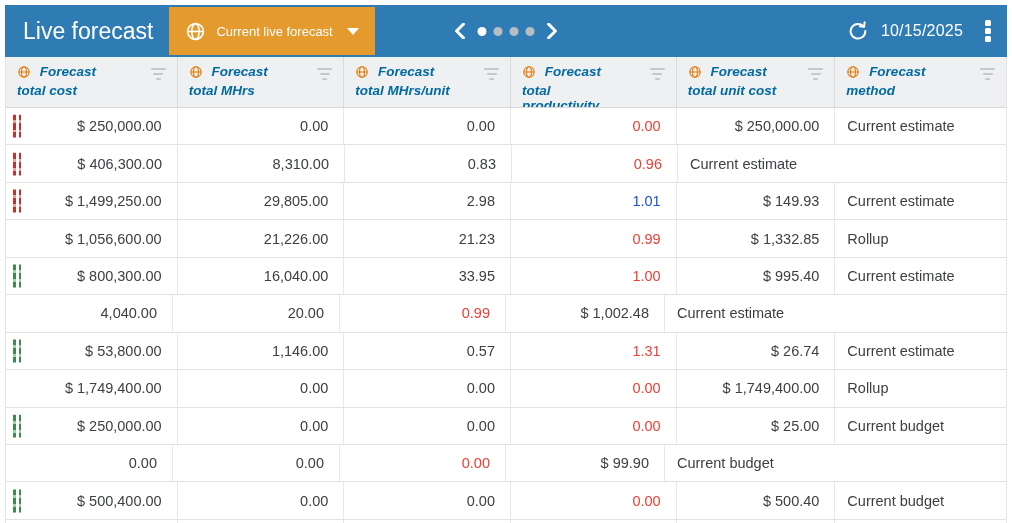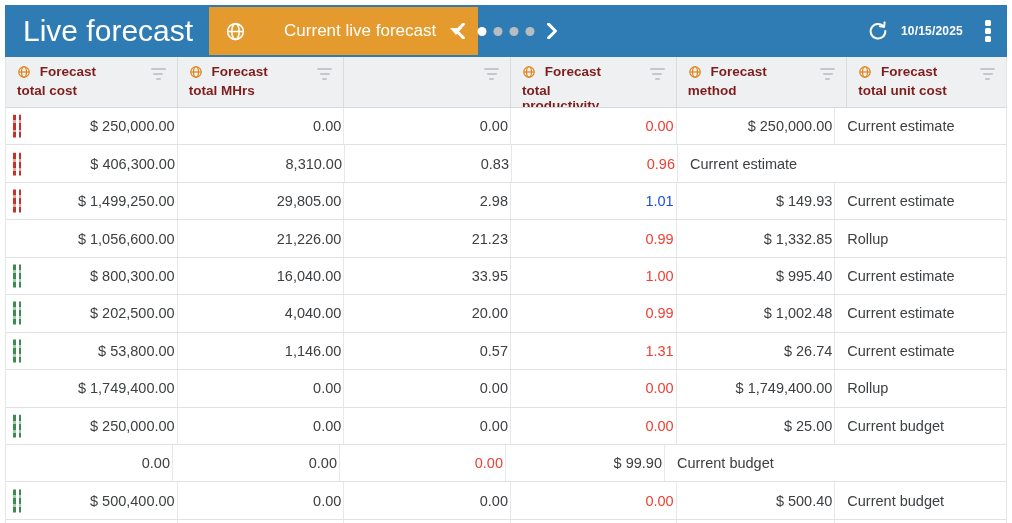--- a/index.html
+++ b/index.html
@@ -2,56 +2,56 @@
 <html><head>
 <meta charset="utf-8">
 <style>
   * { margin:0; padding:0; box-sizing:border-box; }
   html,body { width:1012px; height:523px; background:#ffffff; overflow:hidden;
               font-family:"Liberation Sans","DejaVu Sans",sans-serif; }
   .app { position:absolute; left:5px; top:5px; width:1002px; height:518px; }
 
   
   .topbar { position:relative; height:52px; background:#2f7cb5; display:flex; align-items:center; }
-  .title { color:#ffffff; font-size:30px; margin-left:18px; white-space:nowrap; }
+  .title { color:#ffffff; font-size:23px; margin-left:18px; white-space:nowrap; }
   .forecast-btn { margin-left:16px; height:48px; background:#e49a2d; border:none; cursor:pointer;
                   display:flex; align-items:center; padding:0 16px; gap:10px; }
-  .forecast-btn .btn-label { color:#ffffff; font-size:17px; white-space:nowrap;margin-left:28px; }
+  .forecast-btn .btn-label { color:#ffffff; font-size:13px; white-space:nowrap; }
   .caret-down { width:0; height:0; border-left:6px solid transparent; border-right:6px solid transparent;
                 border-top:7px solid #ffffff; margin-left:4px; }
   .pager { position:absolute; left:50%; top:0; transform:translateX(-50%); height:52px;
            display:flex; align-items:center; gap:9px; }
   .dots { display:flex; gap:7px; align-items:center; }
   .dot { width:9px; height:9px; border-radius:50%; background:#b6bec4; cursor:pointer; }
   .dot.active { background:#ffffff; }
   .chev { background:none; border:none; cursor:pointer; display:flex; align-items:center; padding:2px; }
   .right-group { margin-left:auto; display:flex; align-items:center; gap:12px; padding-right:12px; }
   .refresh-btn { background:none; border:none; cursor:pointer; display:flex; align-items:center; }
-  .date-label { color:#ffffff; font-size:12px; font-weight:bold; letter-spacing:.2px;text-align:right; }
+  .date-label { color:#ffffff; font-size:16px; font-weight:normal; letter-spacing:.2px;text-align:right; }
   .kebab { background:none; border:none; cursor:pointer; display:flex; flex-direction:column; gap:2px;
            padding:3px 4px; margin-left:6px; }
   .kebab span { width:6px; height:6px; background:#ffffff; border-radius:1.5px; display:block; }
 
   
   .table { border-left:1px solid #e3e5e6; border-right:1px solid #e3e5e6; }
   .hrow { display:flex; height:51px; background:#eef0f1; border-bottom:1px solid #d7d9da; }
   .hcell { position:relative; padding:7px 8px 0 11px; border-right:1px solid #d9dbdc; overflow:hidden; }
   .hcell:last-child { border-right:none; }
-  .hlabel { color:#7f1d1d; font-weight:bold; font-size:13.5px; line-height:1.16; max-width:102px; }
+  .hlabel { color:#0369a1; font-weight:bold; font-size:13.5px; line-height:1.16; max-width:102px;font-style:italic; }
   .hlabel .globe { vertical-align:-3px; margin-right:5px; }
   .filter-btn { position:absolute; top:9px; right:9px; background:none; border:none; cursor:pointer;
                 display:flex; flex-direction:column; align-items:center; gap:3px; padding:2px; }
   .filter-btn i { display:block; height:2px; background:#c3c8cc; border-radius:1px; }
   .filter-btn i:nth-child(1){ width:15px; } .filter-btn i:nth-child(2){ width:10px; } .filter-btn i:nth-child(3){ width:5px; }
 
   .row { display:flex; height:37.45px; border-bottom:1px solid #e0e2e4; background:#ffffff; }
   .cell { position:relative; display:flex; align-items:center; border-right:1px solid #e6e8e9;
           font-size:14.5px; color:#3d4043; overflow:hidden; }
   .cell:last-child { border-right:none; }
-  .cell.num { justify-content:flex-end; padding-right:2px; }
+  .cell.num { justify-content:flex-end; padding-right:15px; }
   .cell.txt { justify-content:flex-start; padding-left:12px; }
   .cell.red   { color:#ee4035; }
   .cell.green { color:#1d4ed8; }
   .c0{width:172px;} .c1{width:167px;} .c2{width:167px;} .c3{width:166px;} .c4{width:159px;} .c5{width:171px;}
 
   .indicator { position:absolute; left:7px; top:50%; transform:translateY(-50%);
                width:8px; height:23px; display:flex; gap:3px; }
   .indicator b { display:block; width:2.8px; height:100%;
                  background:repeating-linear-gradient(to bottom, var(--bar) 0 6px, var(--bar-lt) 6px 9px); }
   .indicator.red   { --bar:#c5322c; --bar-lt:#e9a29e; }
@@ -142,20 +142,29 @@
       </span><span>Forecast total MHrs</span>
     </div>
     <button class="filter-btn">
             <i></i>
             <i></i>
             <i></i>
           </button>
   </div>
 
   <div class="hcell c2">
+    <div class="hlabel">
+      <span class="globe">
+        <svg width="14" height="14" viewBox="0 0 24 24" fill="none" stroke="#e08217" stroke-width="2">
+          <circle cx="12" cy="12" r="9"></circle>
+                <ellipse cx="12" cy="12" rx="4.2" ry="9"></ellipse>
+          <line x1="3" y1="12" x2="21" y2="12"></line>
+        </svg>
+      </span><span>Forecast total MHrs/unit</span>
+    </div>
     <button class="filter-btn">
             <i></i>
             <i></i>
             <i></i>
           </button>
   </div>
 
   <div class="hcell c3">
     <div class="hlabel">
       <span class="globe">
@@ -166,46 +175,46 @@
         </svg>
       </span><span>Forecast total productivity</span>
     </div>
     <button class="filter-btn">
             <i></i>
             <i></i>
             <i></i>
           </button>
   </div>
 
+  <div class="hcell c4">
+    <div class="hlabel">
+      <span class="globe">
+        <svg width="14" height="14" viewBox="0 0 24 24" fill="none" stroke="#e08217" stroke-width="2">
+          <circle cx="12" cy="12" r="9"></circle>
+                <ellipse cx="12" cy="12" rx="4.2" ry="9"></ellipse>
+          <line x1="3" y1="12" x2="21" y2="12"></line>
+        </svg>
+      </span><span>Forecast total unit cost</span>
+    </div>
+    <button class="filter-btn">
+            <i></i>
+            <i></i>
+            <i></i>
+          </button>
+  </div>
+
   <div class="hcell c5">
     <div class="hlabel">
       <span class="globe">
         <svg width="14" height="14" viewBox="0 0 24 24" fill="none" stroke="#e08217" stroke-width="2">
           <circle cx="12" cy="12" r="9"></circle>
                 <ellipse cx="12" cy="12" rx="4.2" ry="9"></ellipse>
           <line x1="3" y1="12" x2="21" y2="12"></line>
         </svg>
       </span><span>Forecast method</span>
-    </div>
-    <button class="filter-btn">
-            <i></i>
-            <i></i>
-            <i></i>
-          </button>
-  </div>
-
-  <div class="hcell c4">
-    <div class="hlabel">
-      <span class="globe">
-        <svg width="14" height="14" viewBox="0 0 24 24" fill="none" stroke="#e08217" stroke-width="2">
-          <circle cx="12" cy="12" r="9"></circle>
-                <ellipse cx="12" cy="12" rx="4.2" ry="9"></ellipse>
-          <line x1="3" y1="12" x2="21" y2="12"></line>
-        </svg>
-      </span><span>Forecast total unit cost</span>
     </div>
     <button class="filter-btn">
             <i></i>
             <i></i>
             <i></i>
           </button>
   </div>
 </div>
     <div>
   <div class="row">
@@ -320,27 +329,20 @@
           </div>
           <div class="cell c4 num">
             <span>$ 995.40</span>
           </div>
           <div class="cell c5 txt">
             <span>Current estimate</span>
           </div>
         </div>
 
   <div class="row">
-          <div class="cell c0 num">
-            <span>$ 202,500.00</span>
-            <span class="indicator green">
-              <b></b>
-              <b></b>
-            </span>
-          </div>
           <div class="cell c1 num">
             <span>4,040.00</span>
           </div>
           <div class="cell c2 num">
             <span>20.00</span>
           </div>
           <div class="cell c3 num red">
             <span>0.99</span>
           </div>
           <div class="cell c4 num">

